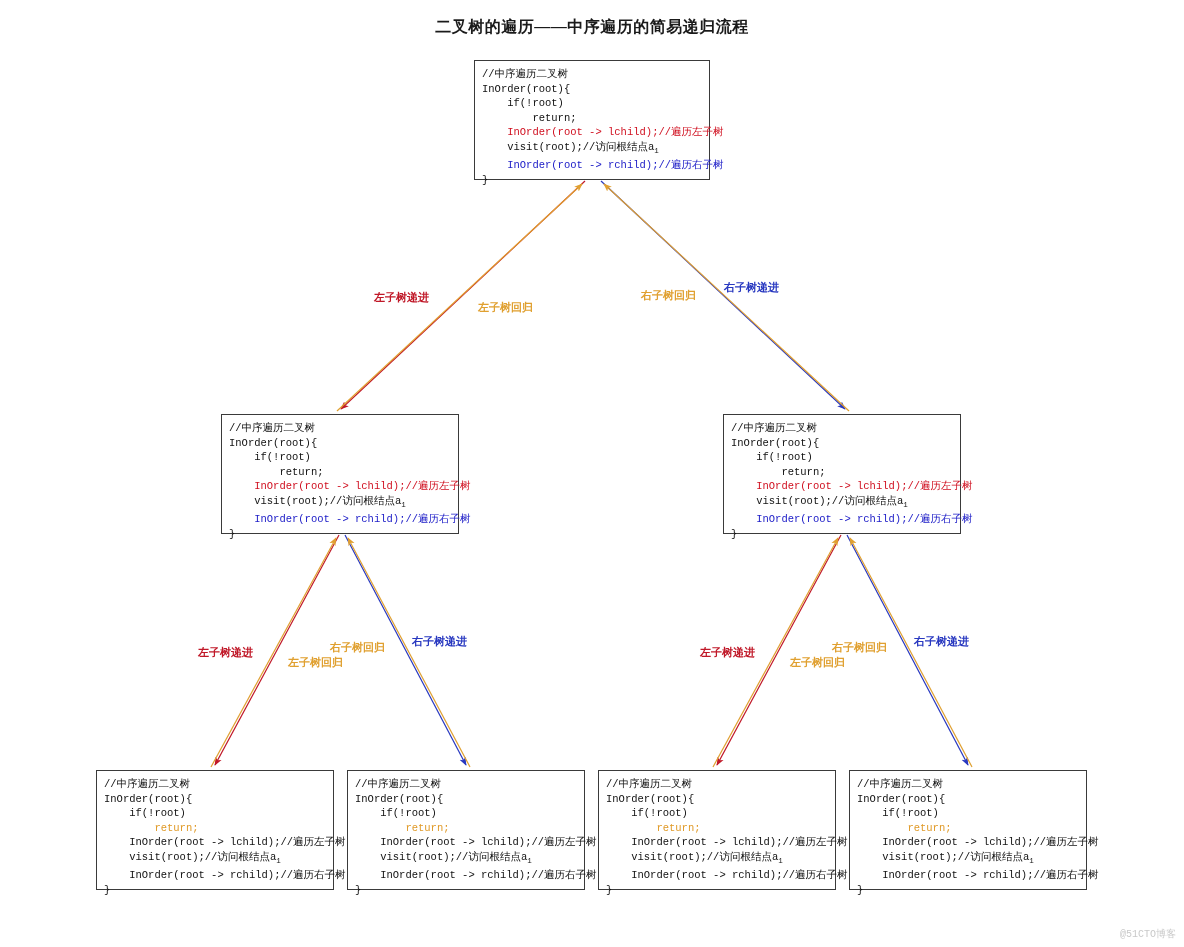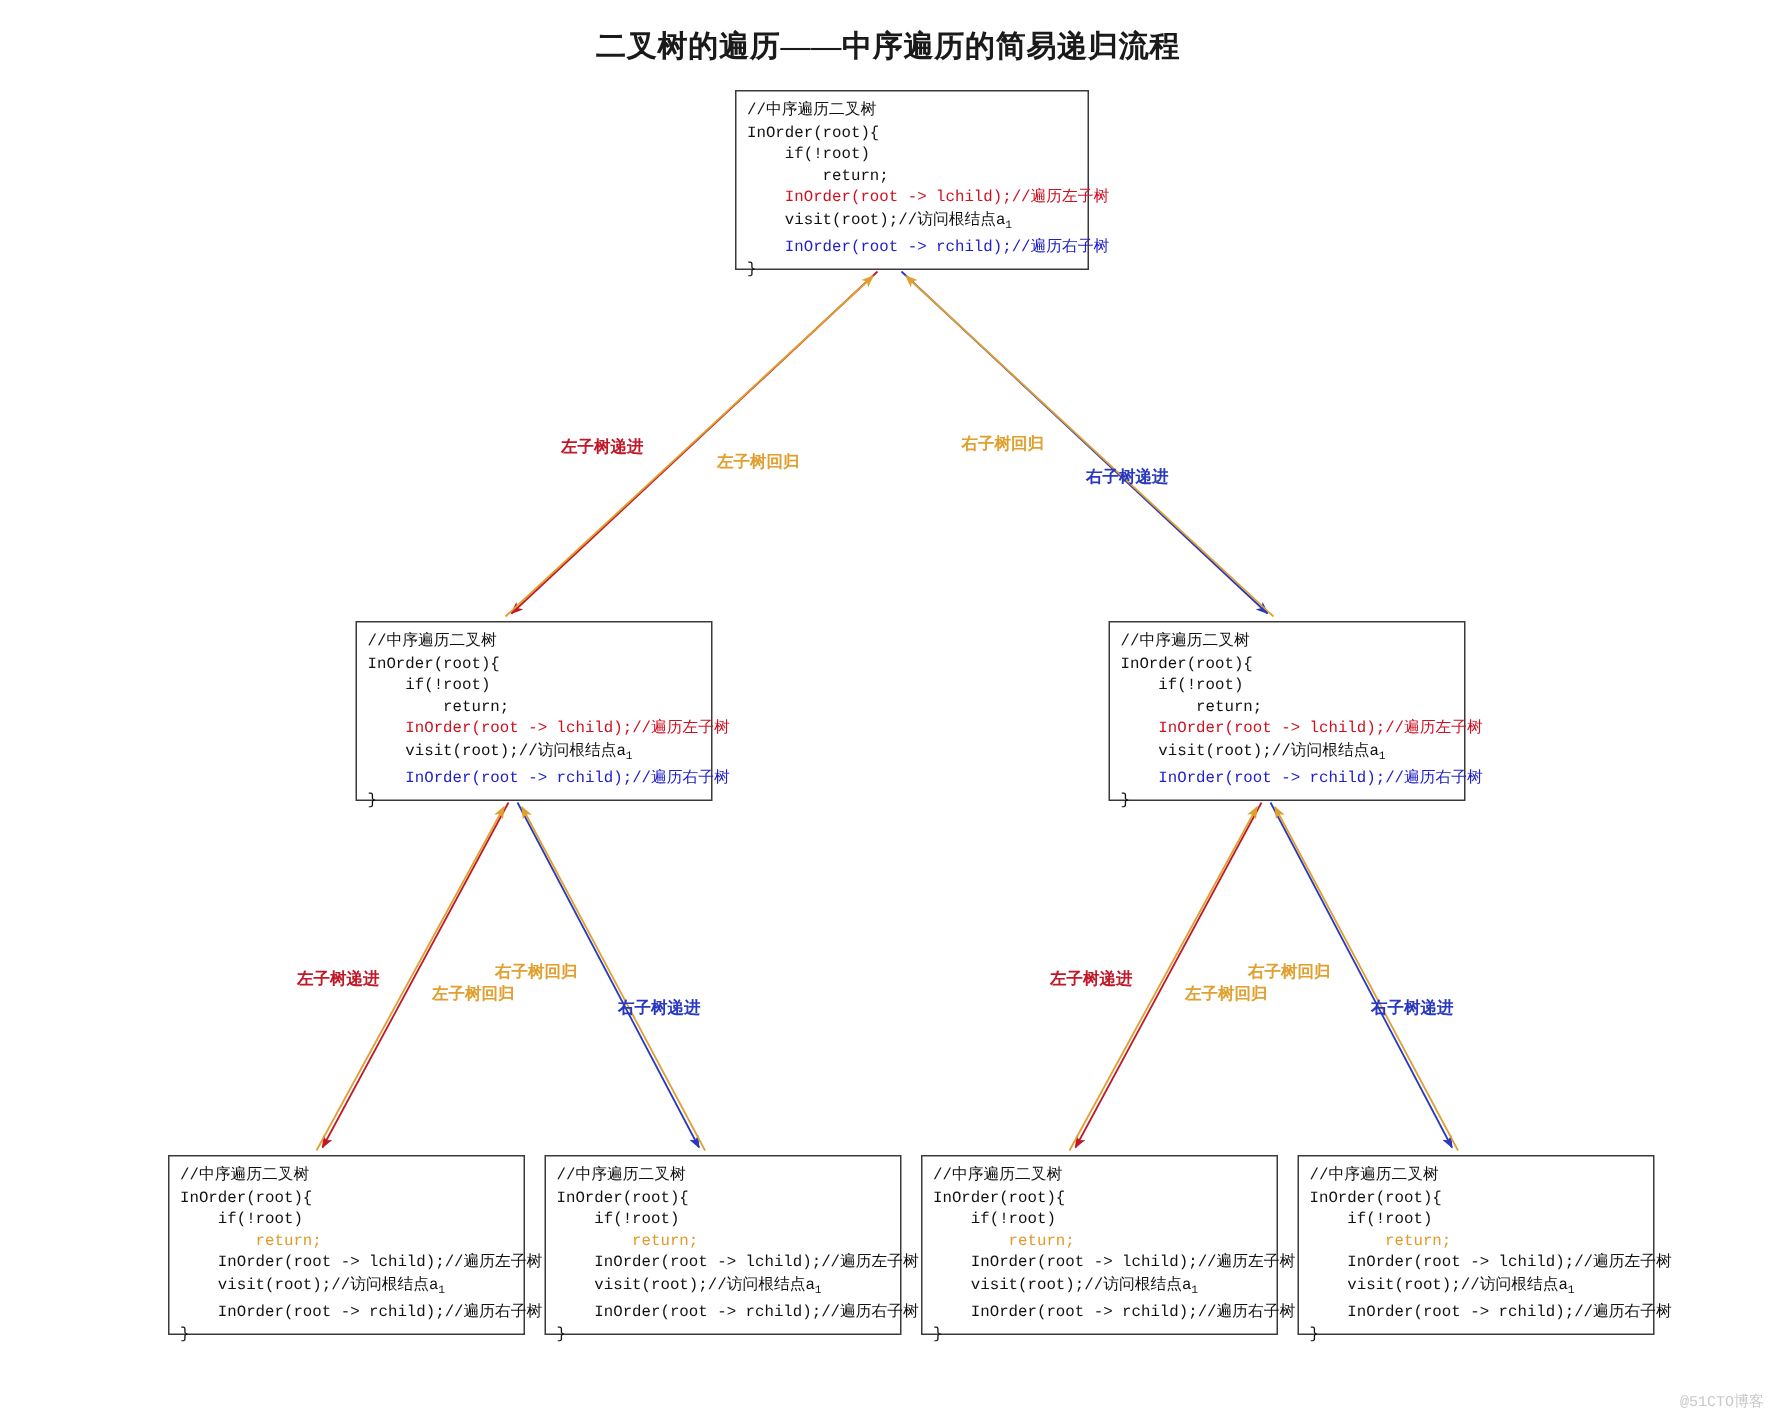--- a/index.html
+++ b/index.html
@@ -15,21 +15,21 @@
     font-family: "Liberation Sans", sans-serif;
   }
 
   #diagram-title {
     position: absolute;
     top: 17px;
     left: 0;
     width: 1184px;
     text-align: center;
     font-family: "Liberation Serif", serif;
-    font-size: 20px;
+    font-size: 16px;
     font-weight: bold;
     color: #1a1a1a;
     letter-spacing: 0.5px;
     white-space: nowrap;
   }
 
   #edge-layer {
     position: absolute;
     top: 0; left: 0;
     width: 1184px;
@@ -41,39 +41,38 @@
     position: absolute;
     box-sizing: border-box;
     border: 1px solid #3a3a3a;
     background: #ffffff;
     font-family: "Liberation Mono", "DejaVu Sans Mono", monospace;
     font-size: 10.5px;
     line-height: 14.5px;
     color: #111111;
     padding: 6px 7px 7px 7px;
     white-space: pre;
-    margin-left: 16px;
   }
   .code-line { white-space: pre; }
   .c-red   { color: #d01020; }
   .c-blue  { color: #2020c8; }
   .c-black { color: #111111; }
   .c-orange{ color: #e09a28; }
   .sub { font-size: 7.5px; vertical-align: sub; }
 
   .edge-label {
     position: absolute;
     font-family: "Liberation Serif", serif;
     font-size: 11px;
     font-weight: bold;
     white-space: nowrap;
   }
   .lbl-red    { color: #c01828; }
   .lbl-orange { color: #e0a030; }
-  .lbl-blue   { color: #2838c0; margin-top: 30px; }
+  .lbl-blue   { color: #2838c0; }
 
   #watermark {
     position: absolute;
     right: 8px;
     bottom: 6px;
     font-family: Liberation Mono, monospace;
     font-size: 10px;
     color: #c9c9c9;
     white-space: nowrap;
   }

